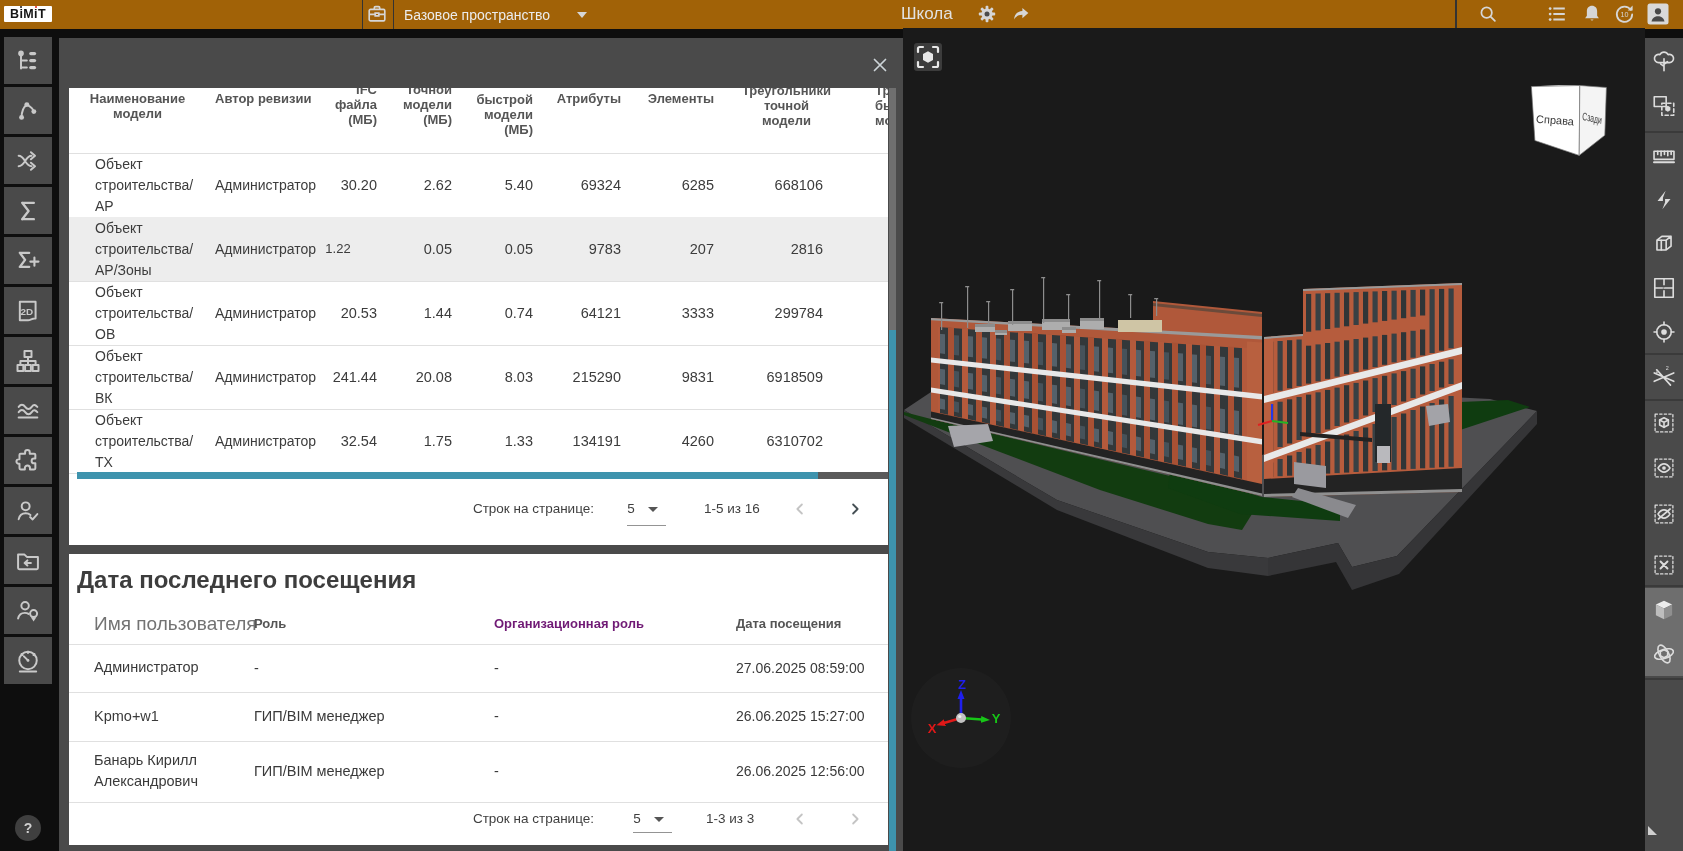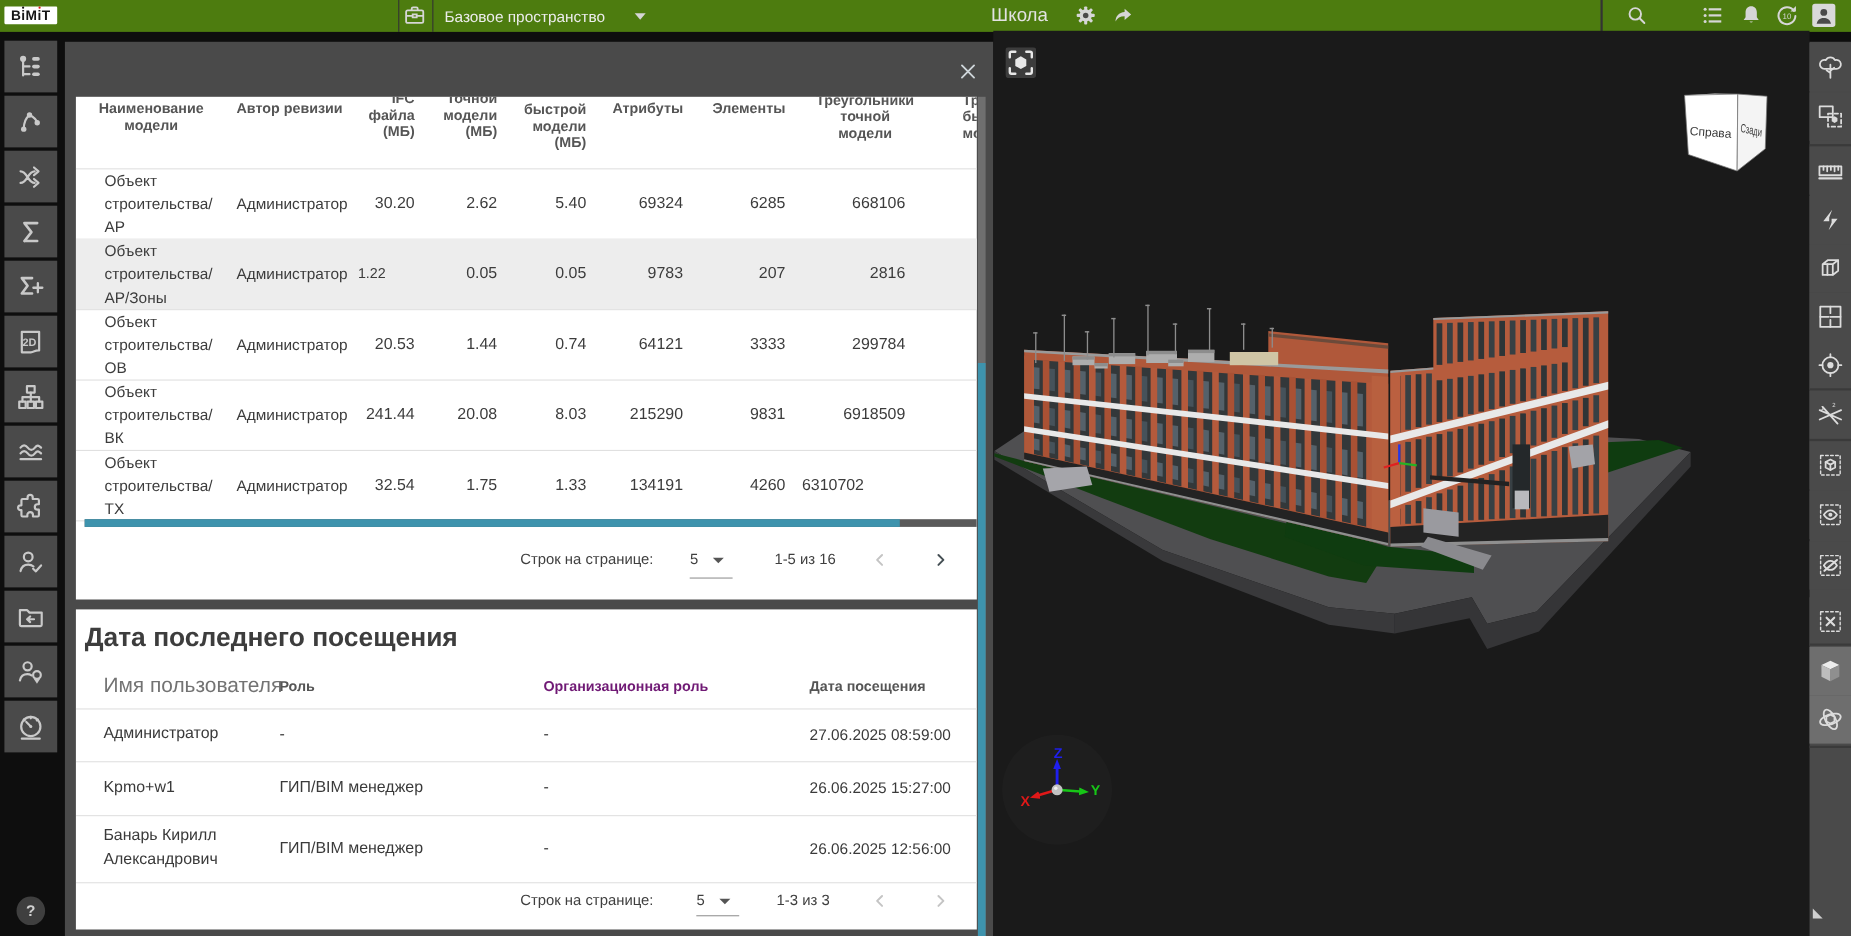--- a/index.html
+++ b/index.html
@@ -1,13 +1,13 @@
 <!DOCTYPE html>
 <html><head><meta charset="utf-8"><style>*{margin:0;padding:0;box-sizing:border-box}html,body{width:1683px;height:851px;overflow:hidden;background:#0e0e0e;font-family:"Liberation Sans",sans-serif;-webkit-font-smoothing:antialiased}.ab{position:absolute}</style></head><body>
-<div class="ab" style="left:0;top:0;width:1683px;height:29px;background:#4d7c0f">
+<div class="ab" style="left:0;top:0;width:1683px;height:29px;background:#a16207">
     <div style="position:absolute;left:4px;top:6px;width:48px;height:16px;background:#fff;border-radius:1px;color:#151515;font-size:12.5px;font-weight:bold;letter-spacing:.4px;text-align:center;line-height:16px">B<span style="position:relative">i<span style="position:absolute;left:0.5px;top:-1.5px;width:2.5px;height:2.5px;background:#151515;border-radius:50%"></span></span>M<span style="position:relative">i<span style="position:absolute;left:0.5px;top:-1.5px;width:2.5px;height:2.5px;background:#e01b1b;border-radius:50%"></span></span>T</div>
     <div style="position:absolute;left:362px;top:0px;width:1px;height:29px;background:#333"></div>
     <div style="position:absolute;left:393px;top:0px;width:1px;height:29px;background:#333"></div>
     <div style="position:absolute;left:366px;top:3px;width:22px;height:22px;"><svg width="22" height="22" viewBox="0 0 24 24" fill="none" stroke="#d6d6d6" stroke-width="1.8">
         <rect x="3.5" y="7" width="17" height="12.5" rx="1.5"></rect>
         <path d="M9 7V5.4A1.4 1.4 0 0 1 10.4 4h3.2A1.4 1.4 0 0 1 15 5.4V7"></path>
         <path d="M3.5 12.4H10m4 0h6.5M10 11h4v3h-4z"></path>
       </svg></div>
     <div style="position:absolute;left:404px;top:7px;width:150px;height:16px;color:#ececec;font-size:14px;line-height:16px">Базовое пространство</div>
     <div style="position:absolute;left:577px;top:12px;width:11px;height:6px;border-left:5.5px solid transparent;border-right:5.5px solid transparent;border-top:6px solid #d6d6d6;width:0;height:0"></div>
@@ -204,21 +204,21 @@
       <div style="position:absolute;left:565px;top:278px;width:80px;height:22px;color:#3c3c3c;font-size:14.5px;line-height:22px;text-align:right">9831</div>
       <div style="position:absolute;left:660px;top:278px;width:94px;height:22px;color:#3c3c3c;font-size:14.5px;line-height:22px;text-align:right">6918509</div>
       <div style="position:absolute;left:0px;top:321px;width:819px;height:1px;background:#e0e0e0"></div>
       <div style="position:absolute;left:26px;top:322px;width:120px;height:63px;color:#3c3c3c;font-size:14px;line-height:21px">Объект<br>строительства/<br>ТХ</div>
       <div style="position:absolute;left:146px;top:343px;width:110px;height:20px;color:#3c3c3c;font-size:14px;line-height:20px">Администратор</div>
       <div style="position:absolute;left:230px;top:342px;width:78px;height:22px;color:#3c3c3c;font-size:14.5px;line-height:22px;text-align:right">32.54</div>
       <div style="position:absolute;left:310px;top:342px;width:73px;height:22px;color:#3c3c3c;font-size:14.5px;line-height:22px;text-align:right">1.75</div>
       <div style="position:absolute;left:385px;top:342px;width:79px;height:22px;color:#3c3c3c;font-size:14.5px;line-height:22px;text-align:right">1.33</div>
       <div style="position:absolute;left:470px;top:342px;width:82px;height:22px;color:#3c3c3c;font-size:14.5px;line-height:22px;text-align:right">134191</div>
       <div style="position:absolute;left:565px;top:342px;width:80px;height:22px;color:#3c3c3c;font-size:14.5px;line-height:22px;text-align:right">4260</div>
-      <div style="position:absolute;left:660px;top:342px;width:94px;height:22px;color:#3c3c3c;font-size:14.5px;line-height:22px;text-align:left">6310702</div>
+      <div style="position:absolute;left:660px;top:342px;width:94px;height:22px;color:#3c3c3c;font-size:14.5px;line-height:22px;text-align:right">6310702</div>
       <div style="position:absolute;left:0px;top:385px;width:819px;height:1px;background:#e0e0e0"></div>
       <div style="position:absolute;left:8px;top:384px;width:811px;height:7px;background:#5a5a5a"></div>
       <div style="position:absolute;left:8px;top:384px;width:741px;height:7px;background:#3e93ad"></div>
       <div style="position:absolute;left:349px;top:411px;width:176px;height:20px;color:#3f3f3f;font-size:13.5px;line-height:20px;text-align:right">Строк на странице:</div>
       <div style="position:absolute;left:552px;top:411px;width:20px;height:20px;color:#3f3f3f;font-size:13.5px;line-height:20px;text-align:center">5</div>
       <div style="position:absolute;left:579px;top:419px;width:10px;height:5px;border-left:5px solid transparent;border-right:5px solid transparent;border-top:5px solid #555;width:0;height:0"></div>
       <div style="position:absolute;left:558px;top:437px;width:39px;height:1px;background:#949494"></div>
       <div style="position:absolute;left:635px;top:411px;width:60px;height:20px;color:#3f3f3f;font-size:13.5px;line-height:20px">1-5 из 16</div>
       <div style="position:absolute;left:722px;top:412px;width:18px;height:18px;"><svg width="18" height="18" viewBox="0 0 24 24" fill="none" stroke="#c4c4c4" stroke-width="2.4" stroke-linecap="round" stroke-linejoin="round">
           <path d="M14.5 6 8.5 12l6 6"></path>

